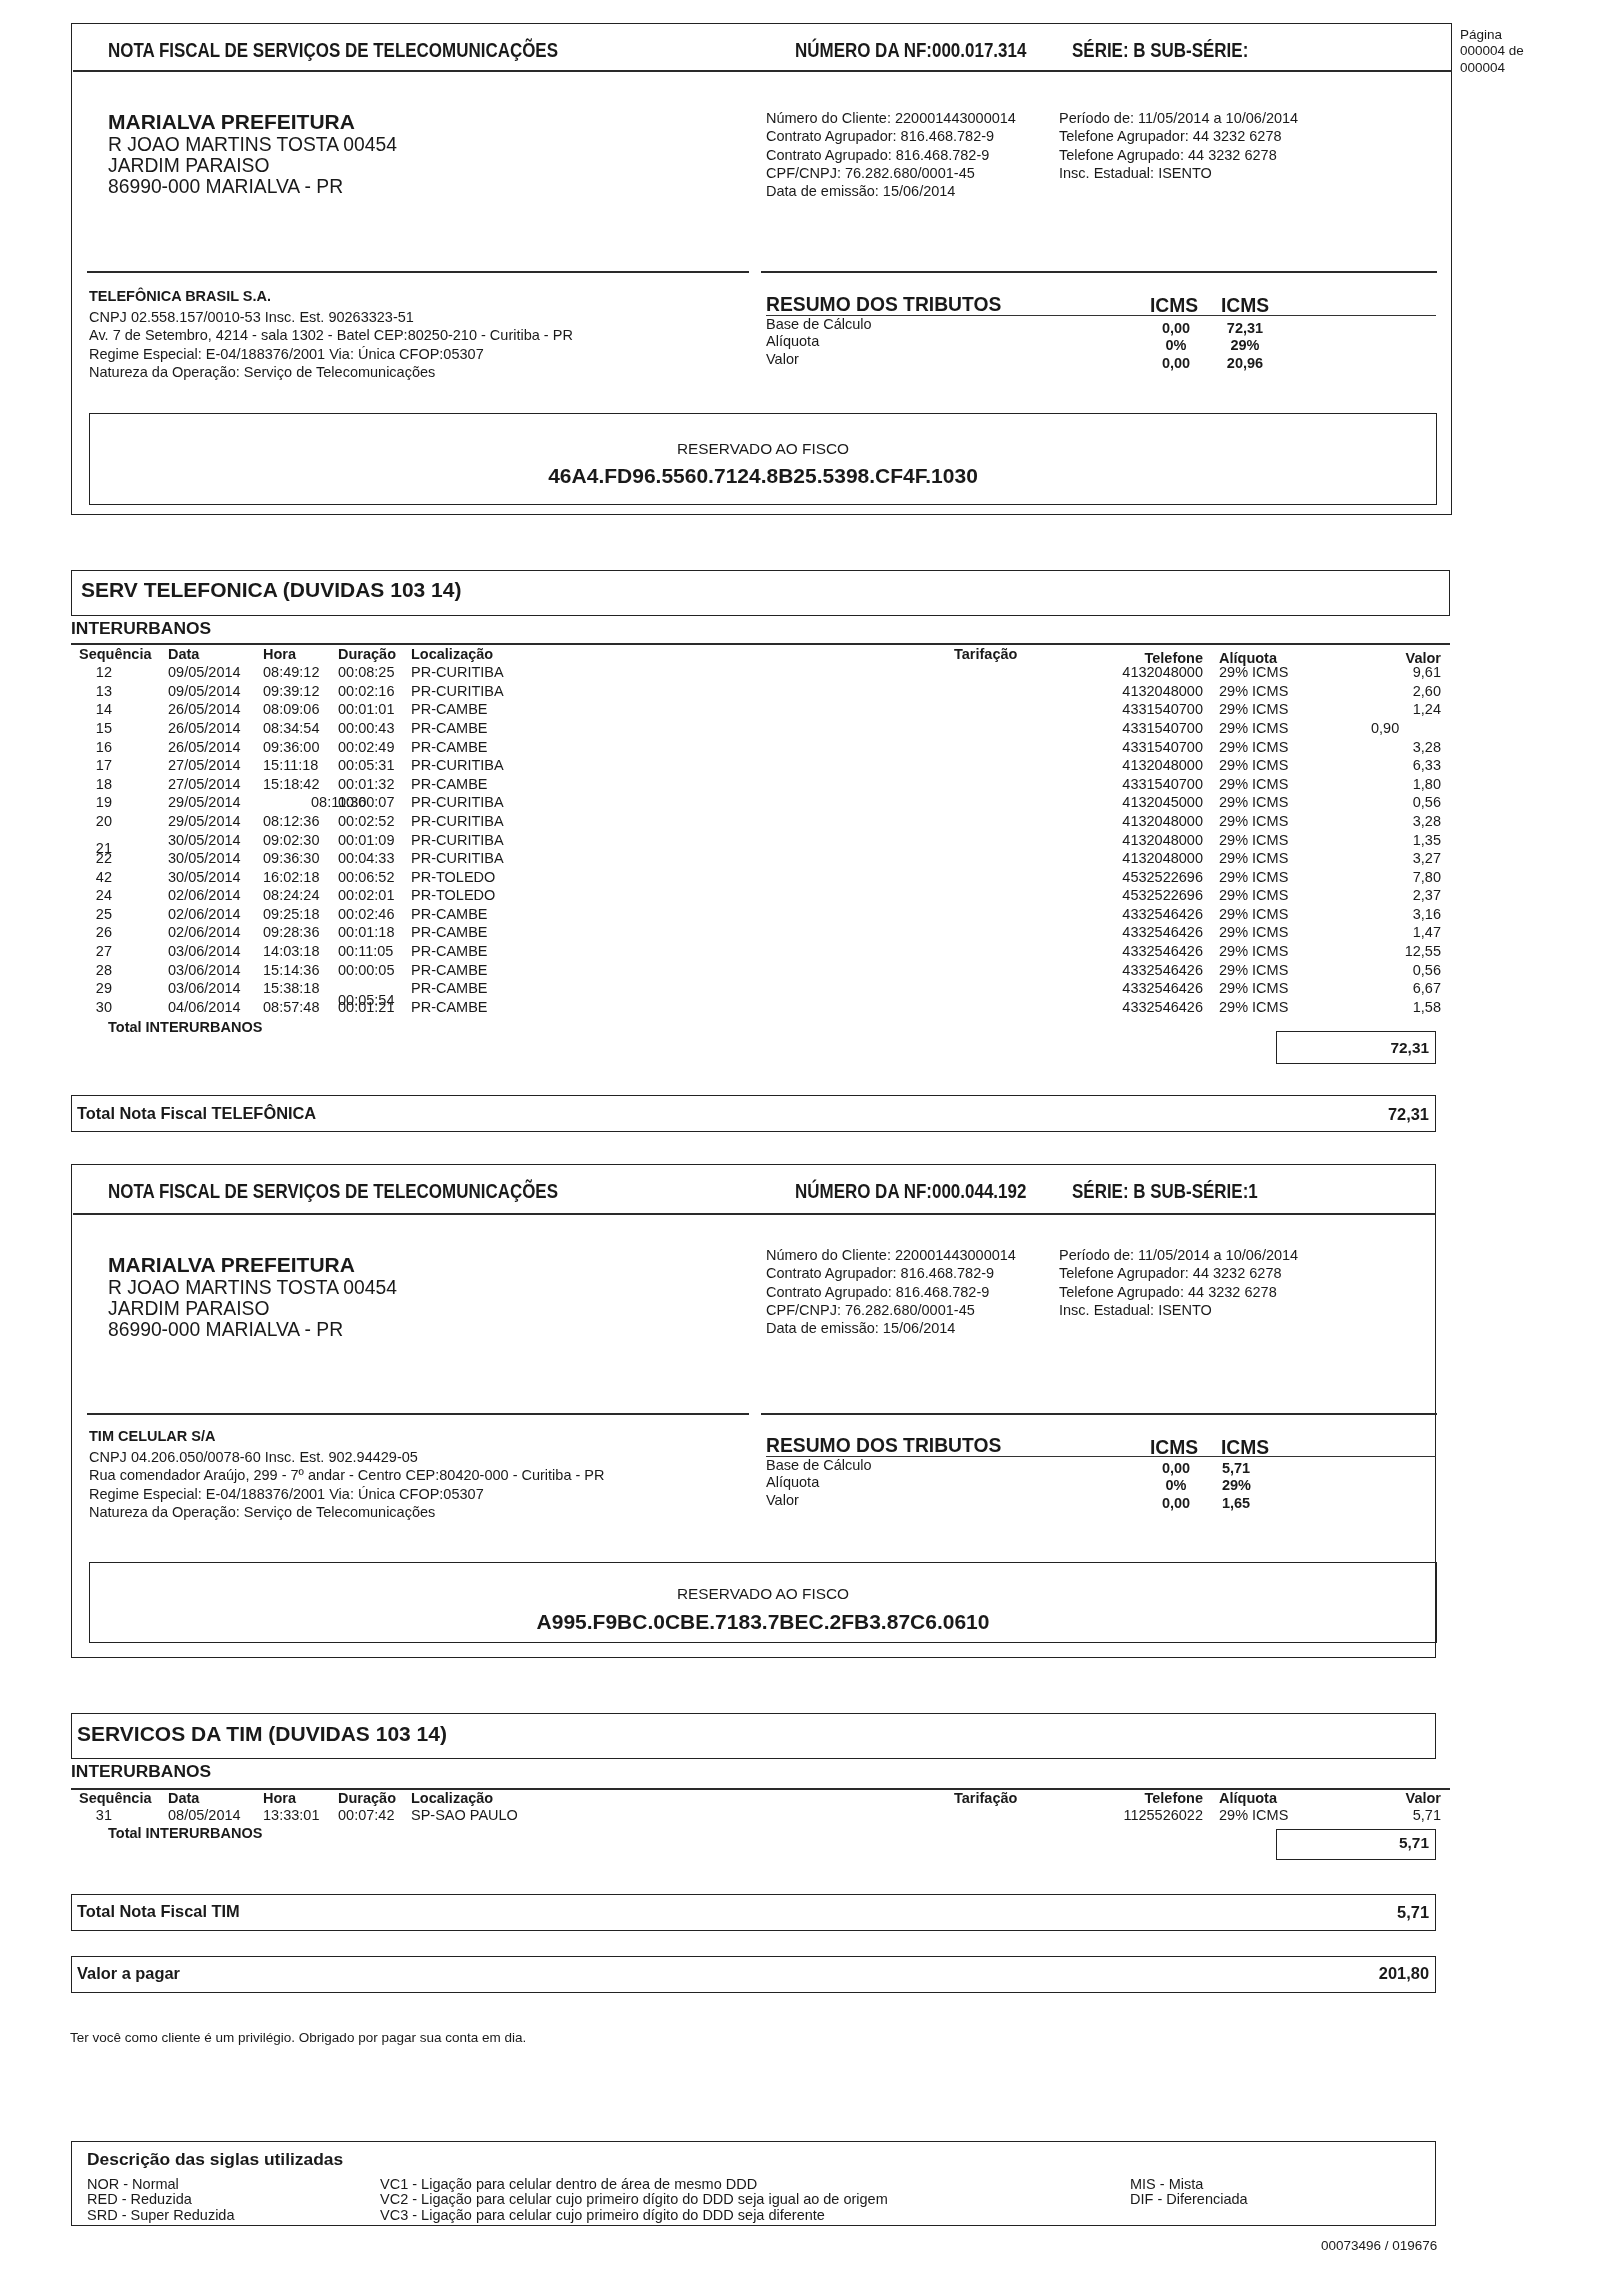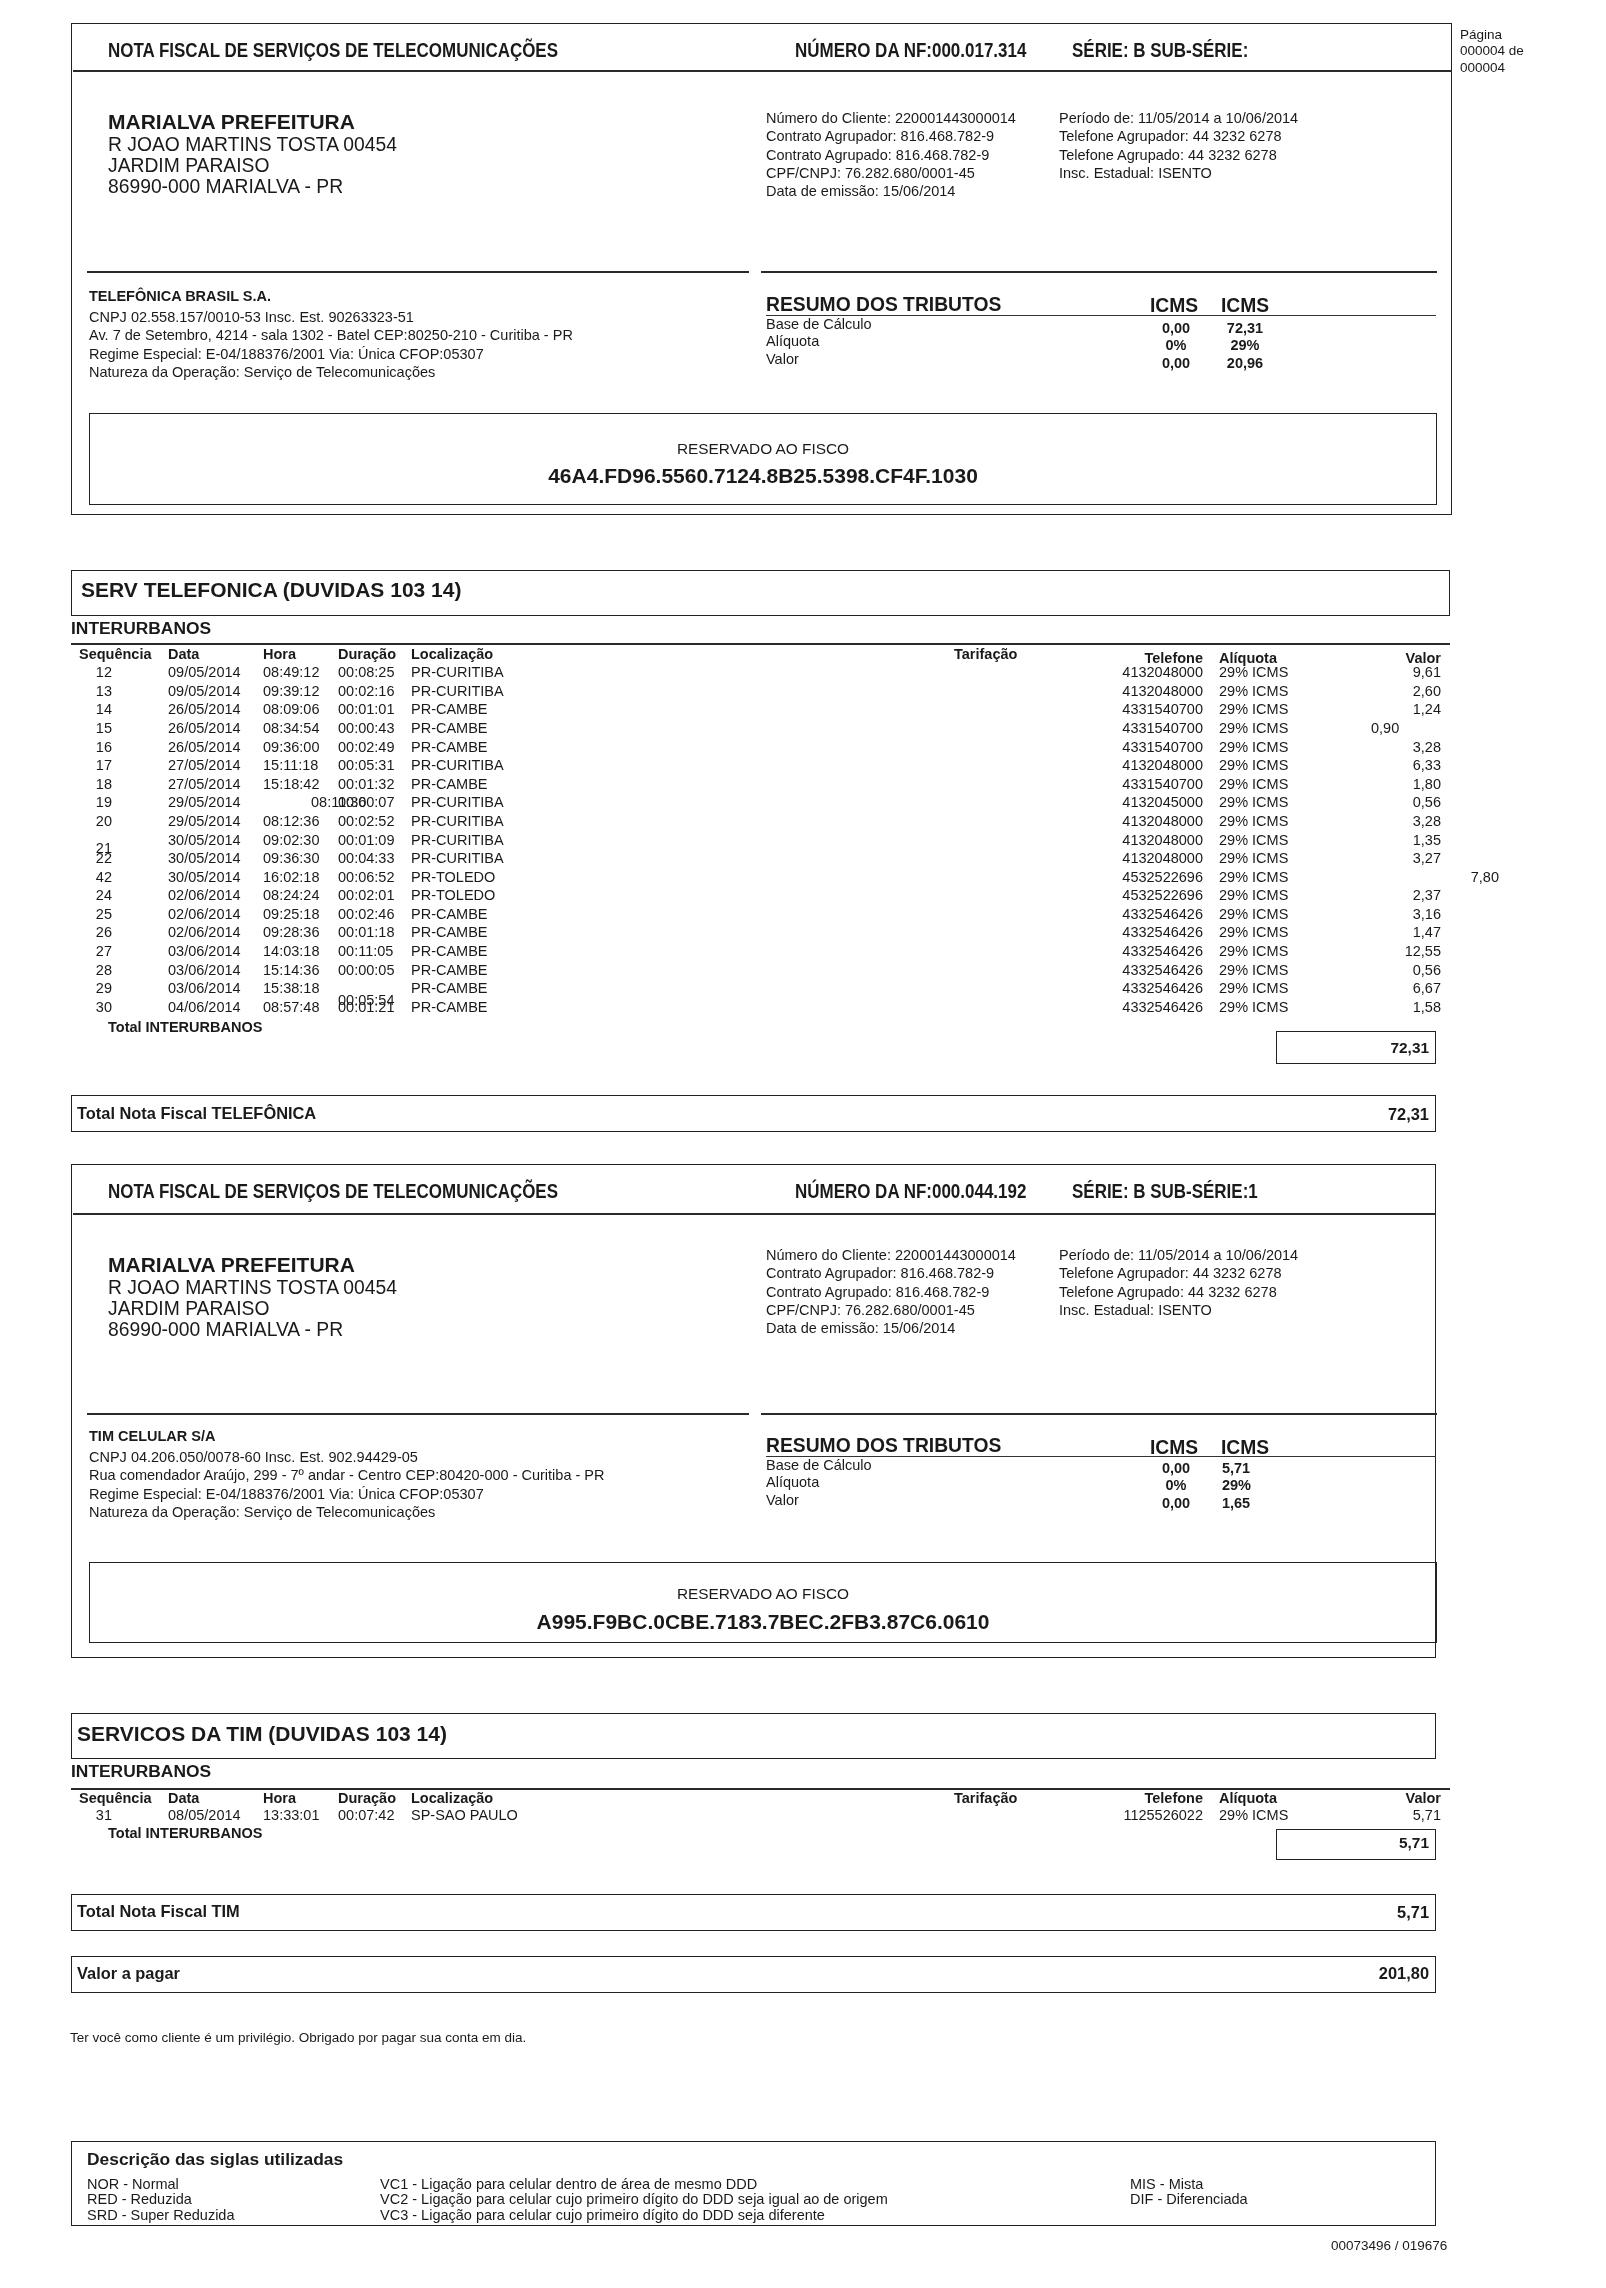--- a/index.html
+++ b/index.html
@@ -242,21 +242,21 @@
 <div class="lines abs s15" style="left:380px;top:2177px;line-height:15.4px;">
   <div>VC1 - Ligação para celular dentro de área de mesmo DDD</div>
   <div>VC2 - Ligação para celular cujo primeiro dígito do DDD seja igual ao de origem</div>
   <div>VC3 - Ligação para celular cujo primeiro dígito do DDD seja diferente</div>
 </div>
 <div class="lines abs s15" style="left:1130px;top:2177px;line-height:15.4px;">
   <div>MIS - Mista</div>
   <div>DIF - Diferenciada</div>
 </div>
 
-<div class="t s14" style="left:1321px;top:2238px;margin-left:10px;">00073496 / 019676</div>
+<div class="t s14" style="left:1321px;top:2238px;">00073496 / 019676</div>
 
 <div class="t s15" style="left: 58px; top: 664px; width: 54px; text-align: right;">12</div>
 <div class="t s15" style="left: 168px; top: 664px;">09/05/2014</div>
 <div class="t s15" style="left: 263px; top: 664px;">08:49:12</div>
 <div class="t s15" style="left: 338px; top: 664px;">00:08:25</div>
 <div class="t s15" style="left: 411px; top: 664px;">PR-CURITIBA</div>
 <div class="t s15" style="left: 1106px; top: 664px; width: 97px; text-align: right;">4132048000</div>
 <div class="t s15" style="left: 1219px; top: 664px;">29% ICMS</div>
 <div class="t s15" style="left: 1371px; top: 664px; width: 70px; text-align: right;">9,61</div>
 <div class="t s15" style="left: 58px; top: 683px; width: 54px; text-align: right;">13</div>
@@ -339,21 +339,21 @@
 <div class="t s15" style="left: 1106px; top: 850px; width: 97px; text-align: right;">4132048000</div>
 <div class="t s15" style="left: 1219px; top: 850px;">29% ICMS</div>
 <div class="t s15" style="left: 1371px; top: 850px; width: 70px; text-align: right;">3,27</div>
 <div class="t s15" style="left: 58px; top: 869px; width: 54px; text-align: right;">42</div>
 <div class="t s15" style="left: 168px; top: 869px;">30/05/2014</div>
 <div class="t s15" style="left: 263px; top: 869px;">16:02:18</div>
 <div class="t s15" style="left: 338px; top: 869px;">00:06:52</div>
 <div class="t s15" style="left: 411px; top: 869px;">PR-TOLEDO</div>
 <div class="t s15" style="left: 1106px; top: 869px; width: 97px; text-align: right;">4532522696</div>
 <div class="t s15" style="left: 1219px; top: 869px;">29% ICMS</div>
-<div class="t s15" style="left: 1429px; top: 869px; width: 70px; text-align: right;">7,80</div>
+<div class="t s15" style="left: 1371px; top: 869px; width: 70px; text-align: right;">7,80</div>
 <div class="t s15" style="left: 58px; top: 887px; width: 54px; text-align: right;">24</div>
 <div class="t s15" style="left: 168px; top: 887px;">02/06/2014</div>
 <div class="t s15" style="left: 263px; top: 887px;">08:24:24</div>
 <div class="t s15" style="left: 338px; top: 887px;">00:02:01</div>
 <div class="t s15" style="left: 411px; top: 887px;">PR-TOLEDO</div>
 <div class="t s15" style="left: 1106px; top: 887px; width: 97px; text-align: right;">4532522696</div>
 <div class="t s15" style="left: 1219px; top: 887px;">29% ICMS</div>
 <div class="t s15" style="left: 1371px; top: 887px; width: 70px; text-align: right;">2,37</div>
 <div class="t s15" style="left: 58px; top: 906px; width: 54px; text-align: right;">25</div>
 <div class="t s15" style="left: 168px; top: 906px;">02/06/2014</div>

